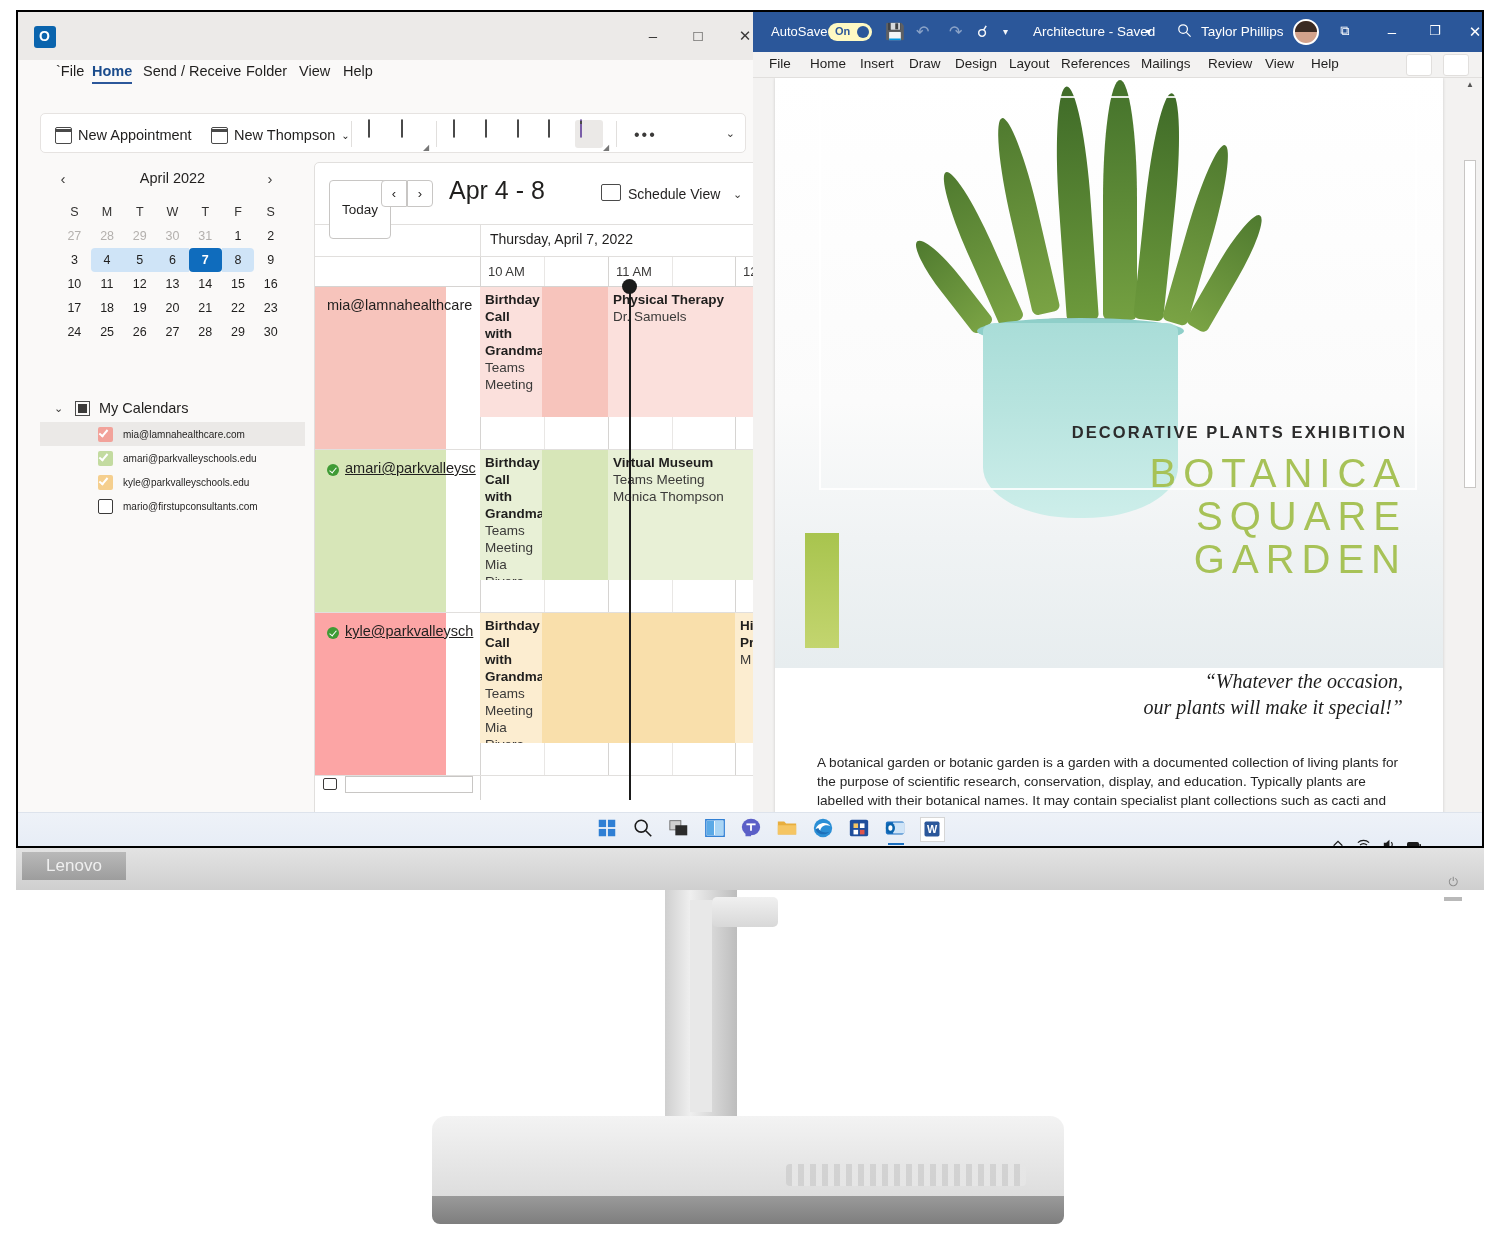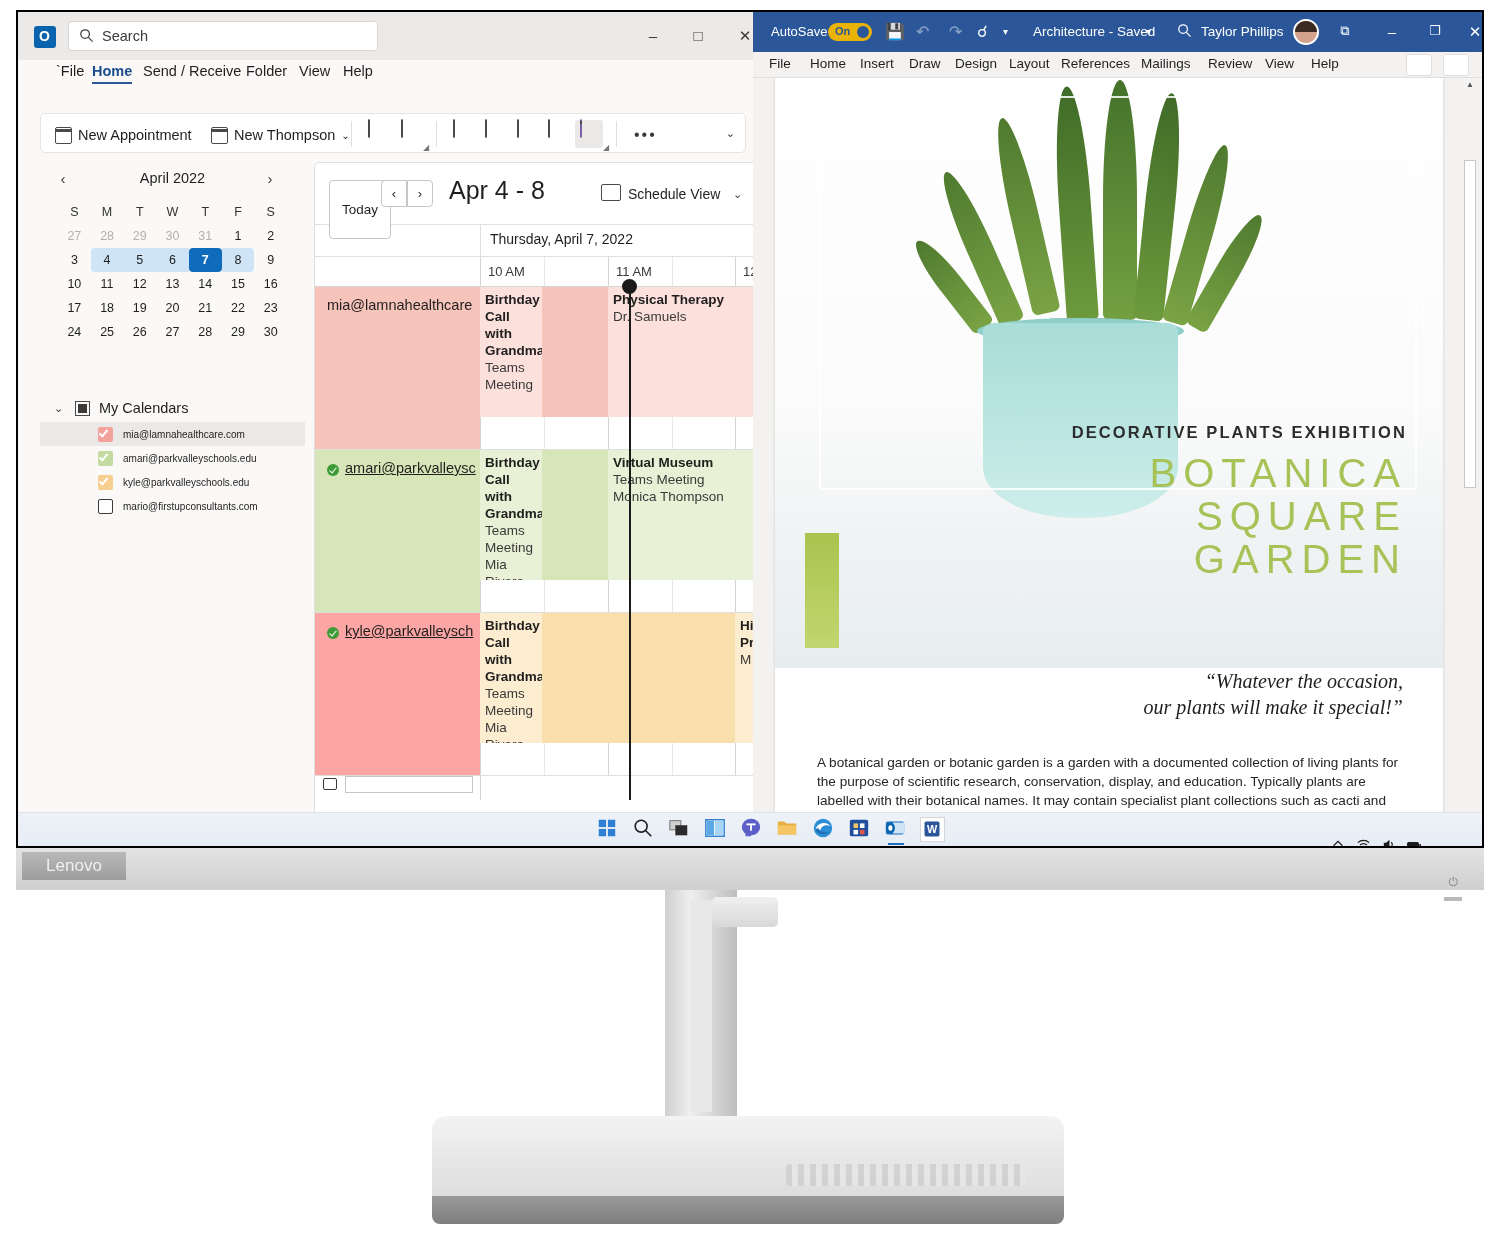--- a/index.html
+++ b/index.html
@@ -102,40 +102,40 @@
   .day-hdr { position: relative; height: 32px; border-bottom: 1px solid #e1dfdd; }
   .day-hdr .lbl { position: absolute; left: 175px; top: 6px; font-size: 14px; color: #201f1e; }
   .day-hdr .vline { position: absolute; left: 165px; top: 0; bottom: 0; width: 1px; background: #e1dfdd; }
   .time-hdr { position: relative; height: 30px; border-bottom: 1px solid #d6d4d2; }
   .tlbl { position: absolute; top: 7px; font-size: 13px; color: #3b3a39; }
   .tline { position: absolute; top: 0; bottom: 0; width: 1px; background: #e9e7e5; }
   .tline.major { background: #d6d4d2; }
 
   .rows { position: relative; }
   .erow { position: relative; height: 163px; border-bottom: 1px solid #e1dfdd; }
-  .erow .label-cell { position: absolute; left: 0; top: 0; width: 165px; bottom: 0;
+  .erow .label-cell { position: absolute; left: 0; top: 0; width: 131px; bottom: 0;
                       display: flex; align-items: flex-start; padding: 10px 0 0 12px; gap: 6px; }
   .erow .label-txt { font-size: 14.5px; color: #201f1e; white-space: nowrap; }
   .erow .label-txt.link { text-decoration: underline; }
   .ok-ico { width: 12px; height: 12px; border-radius: 50%; background: #3f9b35; position: relative;
             flex: none; margin-top: 4px; }
   .ok-ico:after { content: ""; position: absolute; left: 3.5px; top: 1.5px; width: 3px; height: 6px;
                   border: solid #fff; border-width: 0 1.6px 1.6px 0; transform: rotate(40deg); }
   .evt { position: absolute; padding: 4px 5px; overflow: hidden; }
   .evt .t { font-size: 13.5px; font-weight: bold; color: #201f1e; line-height: 1.26; }
   .evt .s { font-size: 13.5px; color: #3b3a39; line-height: 1.26; }
   .nowline { position: absolute; top: 0; bottom: 0; width: 2px; background: #1b1b1b; z-index: 6; }
   .nowdot { position: absolute; width: 15px; height: 15px; border-radius: 50%; background: #1b1b1b; z-index: 7; }
 
   
   .word { position: absolute; left: 735px; top: 0; width: 729px; height: 800px; background: #fff; }
   .wd-title { position: relative; height: 40px; background: #2b579a; }
   .wd-as { position: absolute; left: 18px; top: 12px; font-size: 13px; color: #fff; }
   .wd-toggle { position: absolute; left: 75px; top: 11px; width: 44px; height: 18px;
-               background: #eab308; border-radius: 9px; }
+               background: #fef9c3; border-radius: 9px; }
   .wd-toggle .on { position: absolute; left: 7px; top: 2px; font-size: 11px; color: #2b579a; font-weight: 600; }
   .wd-toggle .knob { position: absolute; right: 3px; top: 3px; width: 12px; height: 12px;
                      border-radius: 50%; background: #2b579a; }
   .wd-qicon { position: absolute; top: 10px; color: #ffffff; font-size: 16px; opacity: .95; }
   .wd-qicon.dim { opacity: .45; }
   .wd-doc { position: absolute; left: 280px; top: 12px; font-size: 13.5px; color: #fff; }
   .wd-docchev { position: absolute; left: 393px; top: 14px; font-size: 10px; color: #fff; }
   .wd-srch { position: absolute; left: 424px; top: 11px; width: 15px; height: 15px; }
   .wd-user { position: absolute; left: 448px; top: 12px; font-size: 13.5px; color: #fff; }
   .wd-avatar { position: absolute; left: 540px; top: 7px; width: 26px; height: 26px;
@@ -220,27 +220,20 @@
 
 <div id="root">
 
   <div class="screen">
   <div class="screen-inner">
 
     <div class="outlook">
 
       <div class="ol-title">
         <div class="ol-logo"></div>
-        <div class="ol-search">
-          <svg class="ol-search-ico" viewBox="0 0 16 16">
-            <circle cx="6.5" cy="6.5" r="4.6" fill="none" stroke="#3b3a39" stroke-width="1.3"></circle>
-            <line x1="10" y1="10" x2="14.5" y2="14.5" stroke="#3b3a39" stroke-width="1.3"></line>
-          </svg>
-          <span class="ol-search-txt">Search</span>
-        </div>
         <div class="ol-wbtn ol-min">–</div>
         <div class="ol-wbtn ol-max">□</div>
         <div class="ol-wbtn ol-close">✕</div>
       </div>
 
       <div class="ol-tabs">
         <div class="ol-tab" style="left:38px">`File</div>
         <div class="ol-tab sel" style="left:74px">Home</div>
         <div class="ol-tab" style="left:125px">Send / Receive</div>
         <div class="ol-tab" style="left:228px">Folder</div>

